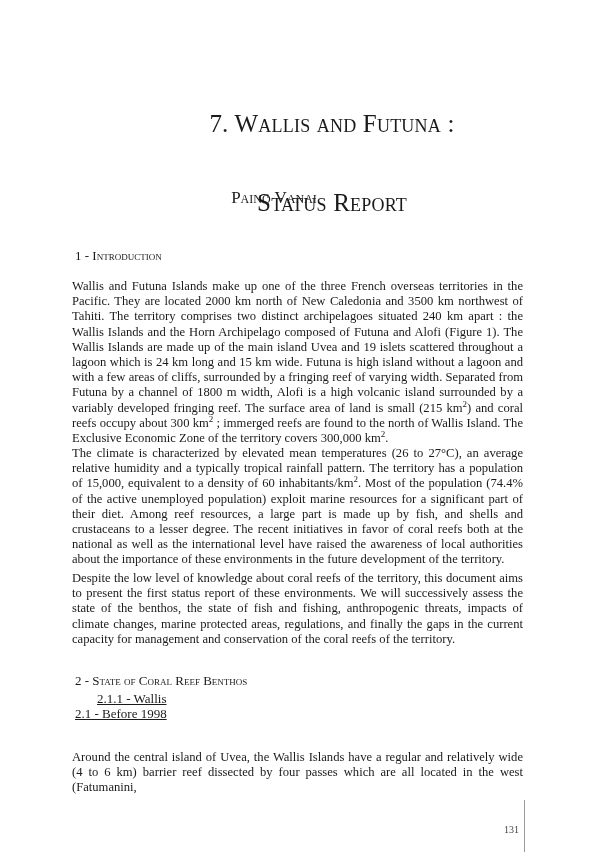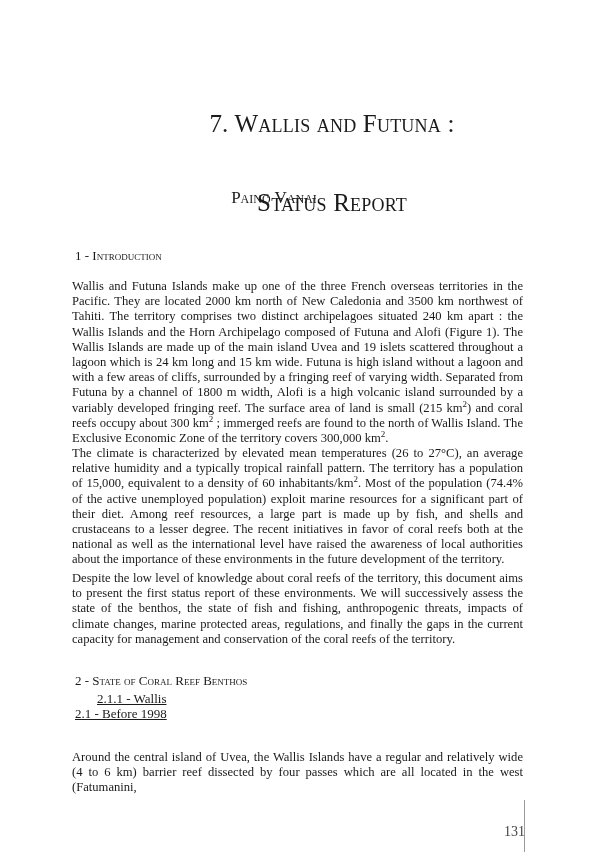--- a/index.html
+++ b/index.html
@@ -9,21 +9,21 @@
            font-size:25px; line-height:32px; font-variant:small-caps; letter-spacing:0.2px;padding-left:32px; }
   .title-1 { top:108px; }
   .title-2 { top:139px;margin-top:48px; }
   .author { position:absolute; left:0; width:548px; top:188px; text-align:center;
             font-size:17px; font-variant:small-caps; }
   .heading { position:absolute; left:75px; font-size:13px; font-variant:small-caps;font-family:Liberation Serif, serif; }
   .sub { position:absolute; font-size:13px;text-decoration:underline; }
   .para { position:absolute; left:72px; width:451px; font-size:12.6px; line-height:15.2px;
           text-align:justify; margin:0; }
   sup { font-size:9px; line-height:0; vertical-align:5px; }
-  .pagenum { position:absolute; left:504px; top:824px; font-size:14px; color:#444; }
+  .pagenum { position:absolute; left:504px; top:824px; font-size:10px; color:#444; }
   .vline { position:absolute; left:524px; top:800px; width:1px; height:52px; background:#9a9a9a; }
 </style>
 </head>
 <body>
 
 <div>
   <div class="title title-1">7. Wallis and Futuna :</div>
   <div class="title title-2">Status Report</div>
   <div class="author">Paino Vanai</div>
 

